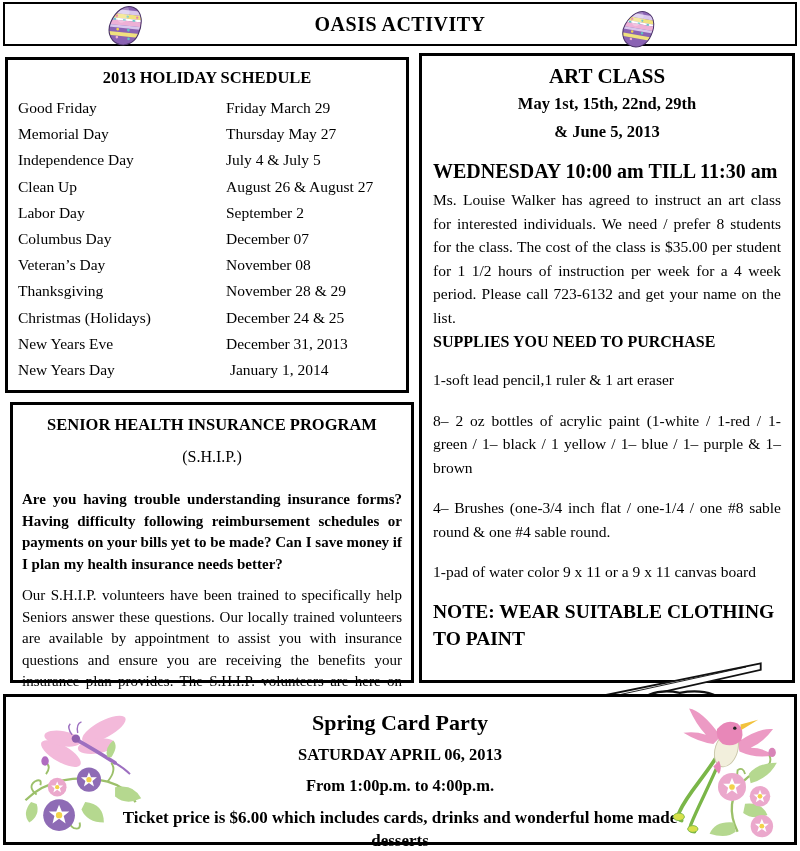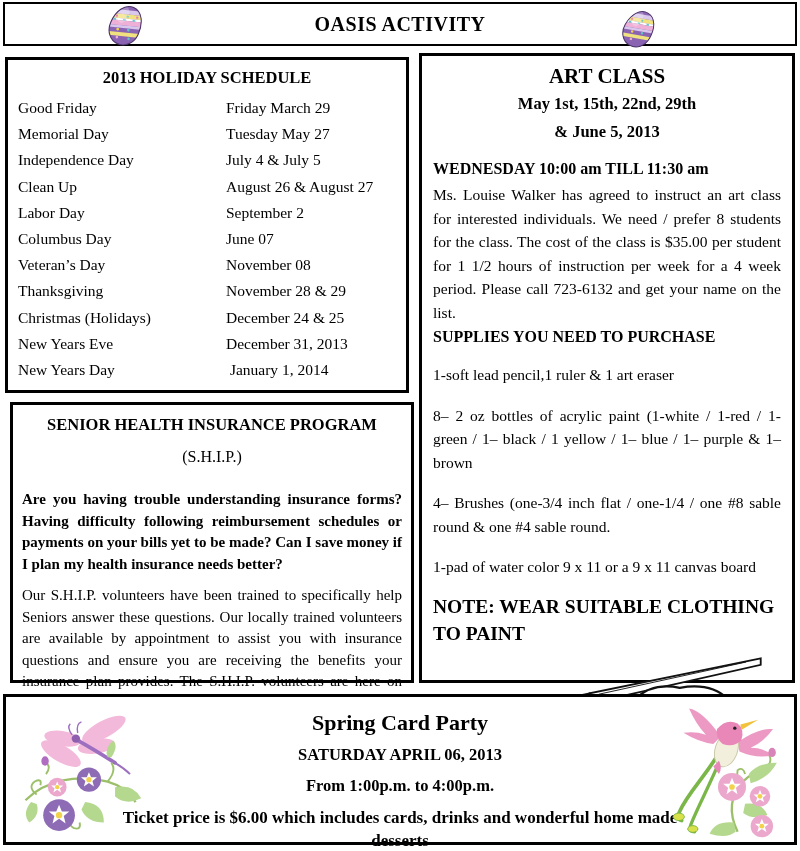--- a/index.html
+++ b/index.html
@@ -39,21 +39,21 @@
   .ship-p2 {
     margin-top:10px; font-size:15px; line-height:21.5px;
     text-align:justify; -moz-text-align-last:left; text-align-last:left;
   }
   .ship-p2 strong { font-weight:bold; }
 
   
   .art-box { left:419px; top:53px; width:376px; height:630px; padding:8px 11px 0 11px; }
   .art-title { font-size:21px; font-weight:bold; text-align:center; }
   .art-date { font-size:16.5px; font-weight:bold; text-align:center; line-height:26px; margin-top:2px; }
-  .art-time { font-size:16px; font-weight:bold; margin-top:15px; }
+  .art-time { font-size:20px; font-weight:bold; margin-top:15px; }
   .art-desc {
     margin-top:5px; font-size:15.5px; line-height:23.5px;
     text-align:justify; -moz-text-align-last:left; text-align-last:left;
   }
   .supplies-title { font-size:16px; font-weight:bold; margin-top:4px; }
   .supply {
     font-size:15.5px; line-height:23.5px; margin-top:17px;
     text-align:justify; -moz-text-align-last:left; text-align-last:left;
   }
   .art-note { font-size:19.5px; font-weight:bold; line-height:27px; margin-top:14px; }
@@ -143,37 +143,37 @@
 
   <section class="box holiday-box">
     <h2 class="holiday-title">2013 HOLIDAY SCHEDULE</h2>
     <div id="holiday-rows">
         <div class="h-row">
           <span class="h-name">Good Friday</span>
           <span class="h-date">Friday March 29</span>
         </div>
         <div class="h-row">
           <span class="h-name">Memorial Day</span>
-          <span class="h-date">Tuesday May 27</span>
+          <span class="h-date">Thursday May 27</span>
         </div>
         <div class="h-row">
           <span class="h-name">Independence Day</span>
           <span class="h-date">July 4 &amp; July 5</span>
         </div>
         <div class="h-row">
           <span class="h-name">Clean Up</span>
           <span class="h-date">August 26 &amp; August 27</span>
         </div>
         <div class="h-row">
           <span class="h-name">Labor Day</span>
           <span class="h-date">September 2</span>
         </div>
         <div class="h-row">
           <span class="h-name">Columbus Day</span>
-          <span class="h-date">June 07</span>
+          <span class="h-date">December 07</span>
         </div>
         <div class="h-row">
           <span class="h-name">Veteran’s Day</span>
           <span class="h-date">November 08</span>
         </div>
         <div class="h-row">
           <span class="h-name">Thanksgiving</span>
           <span class="h-date">November 28 &amp; 29</span>
         </div>
         <div class="h-row">

